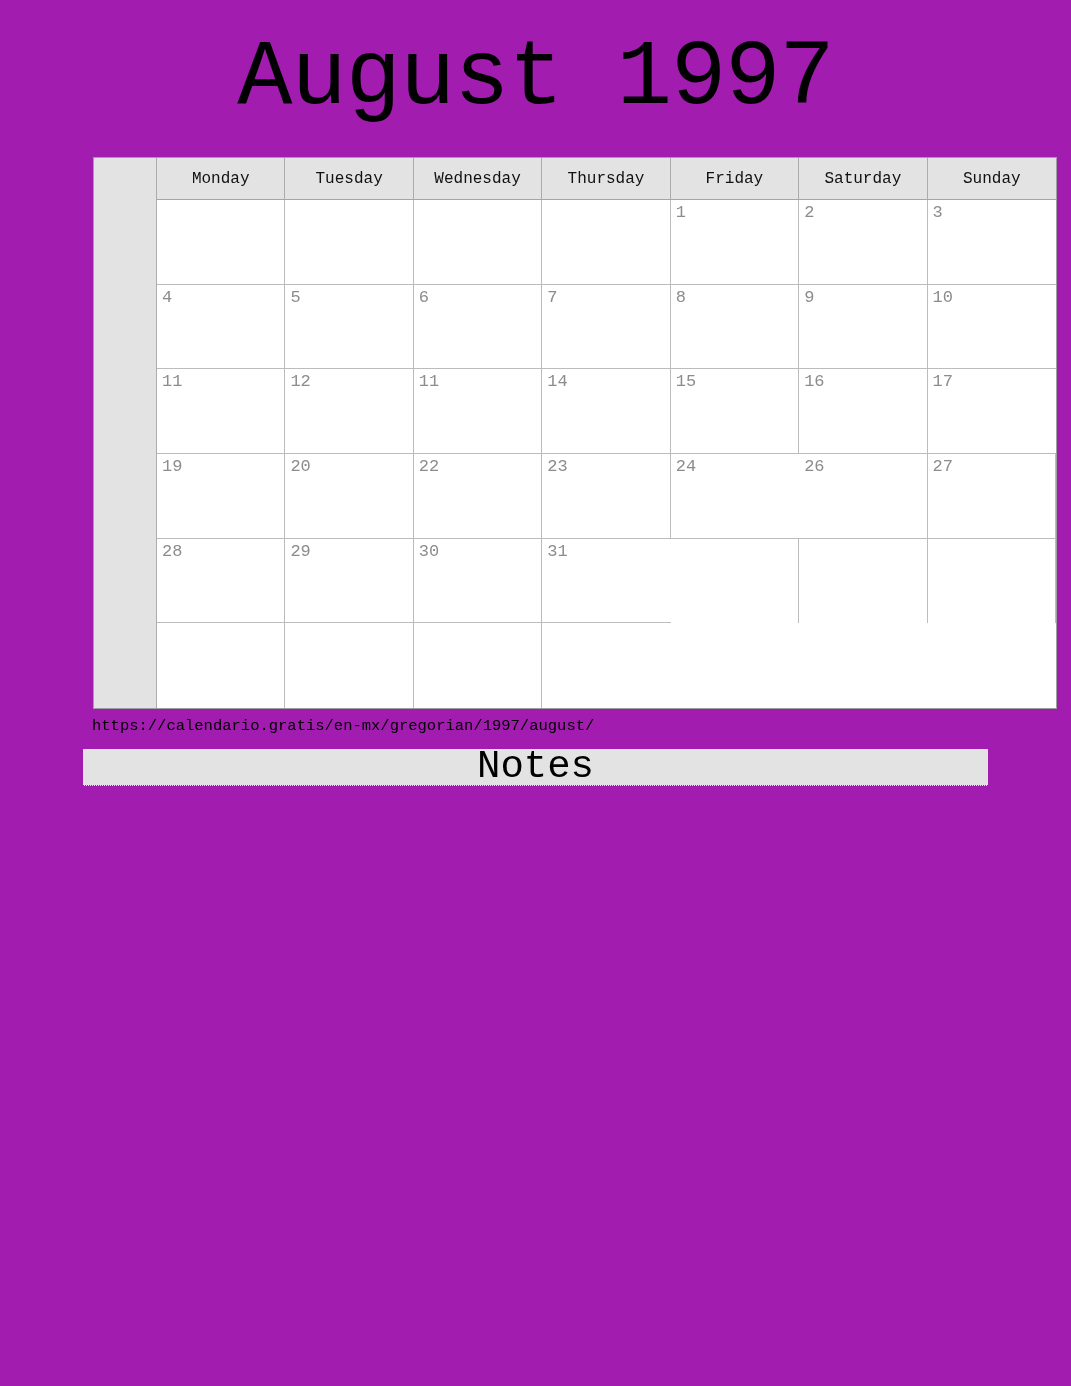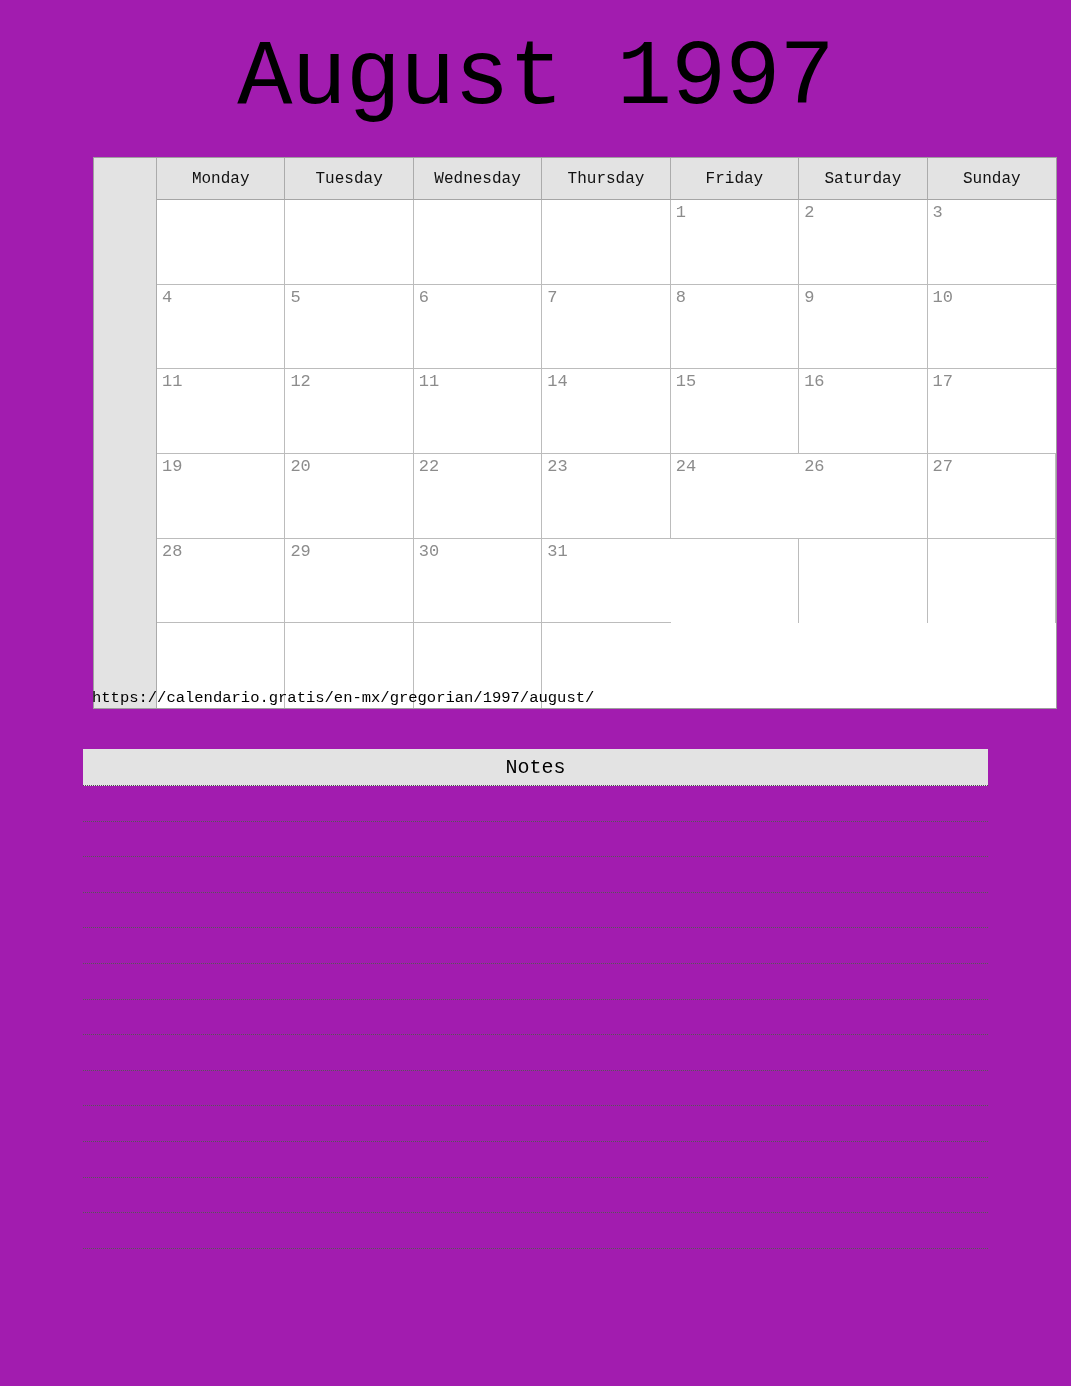--- a/index.html
+++ b/index.html
@@ -69,41 +69,41 @@
     color: #8c8c8c;
     text-align: left;
   }
   .cal-cell.lc { border-right: none; }
   .cal-cell.lr { border-bottom: none; }
 
   
   #source-url {
     position: absolute;
     left: 92px;
-    top: 688px;
+    top: 716px;
     font-size: 15.5px;
     line-height: 20px;
     color: #000000;
     text-align: right;
   }
 
   
   #notes-header {
     position: absolute;
     left: 83px;
     top: 749px;
     width: 905px;
     height: 37px;
     box-sizing: border-box;
     background: #e3e3e3;
     border-bottom: 1px dotted #4f4f4f;
     display: flex;
     align-items: center;
     justify-content: center;
-    font-size: 20px;
+    font-size: 39px;
     color: #000000;
   }
   #notes-lines {
     position: absolute;
     left: 83px;
     top: 786px;
     width: 905px;
   }
   .note-line {
     height: 34.6px;

